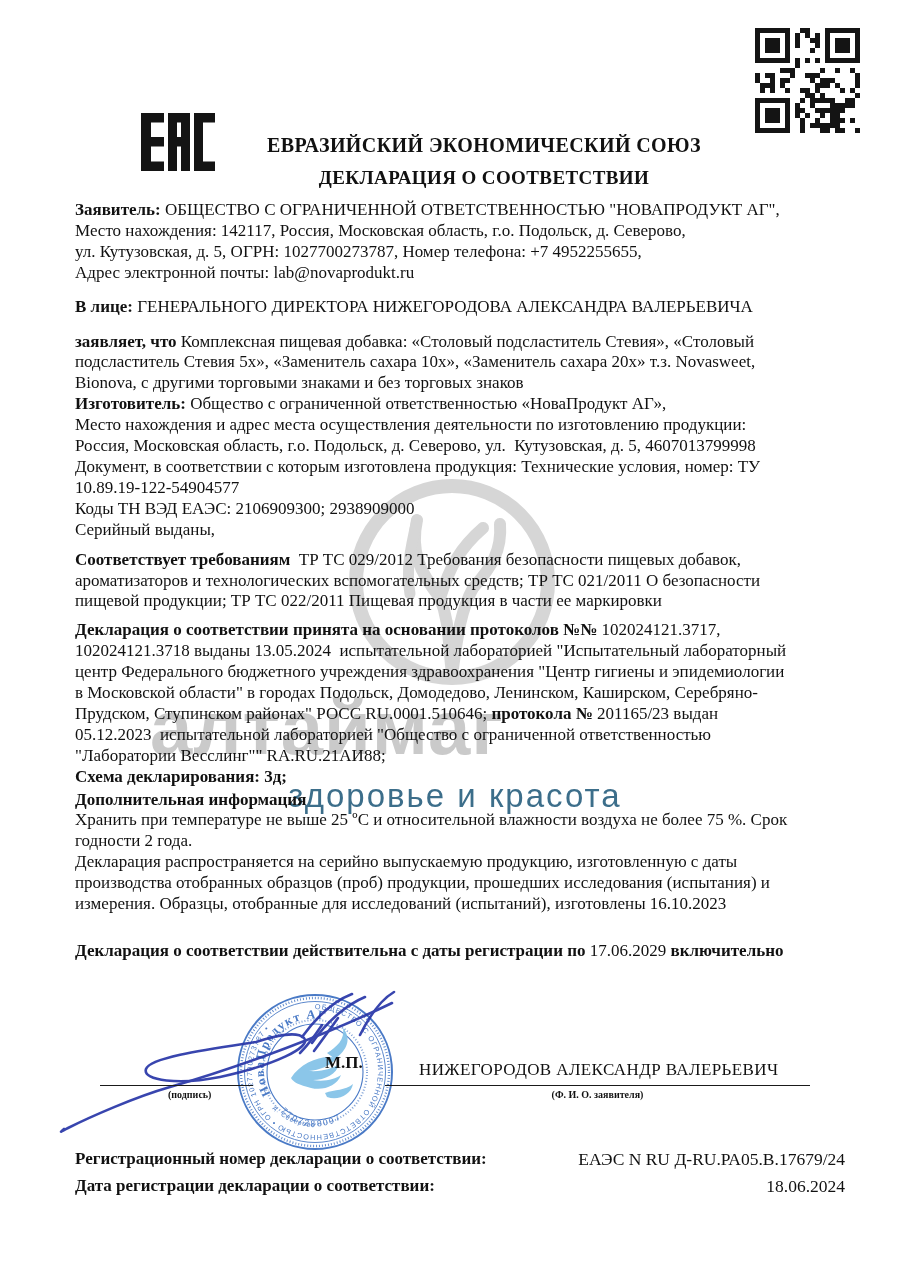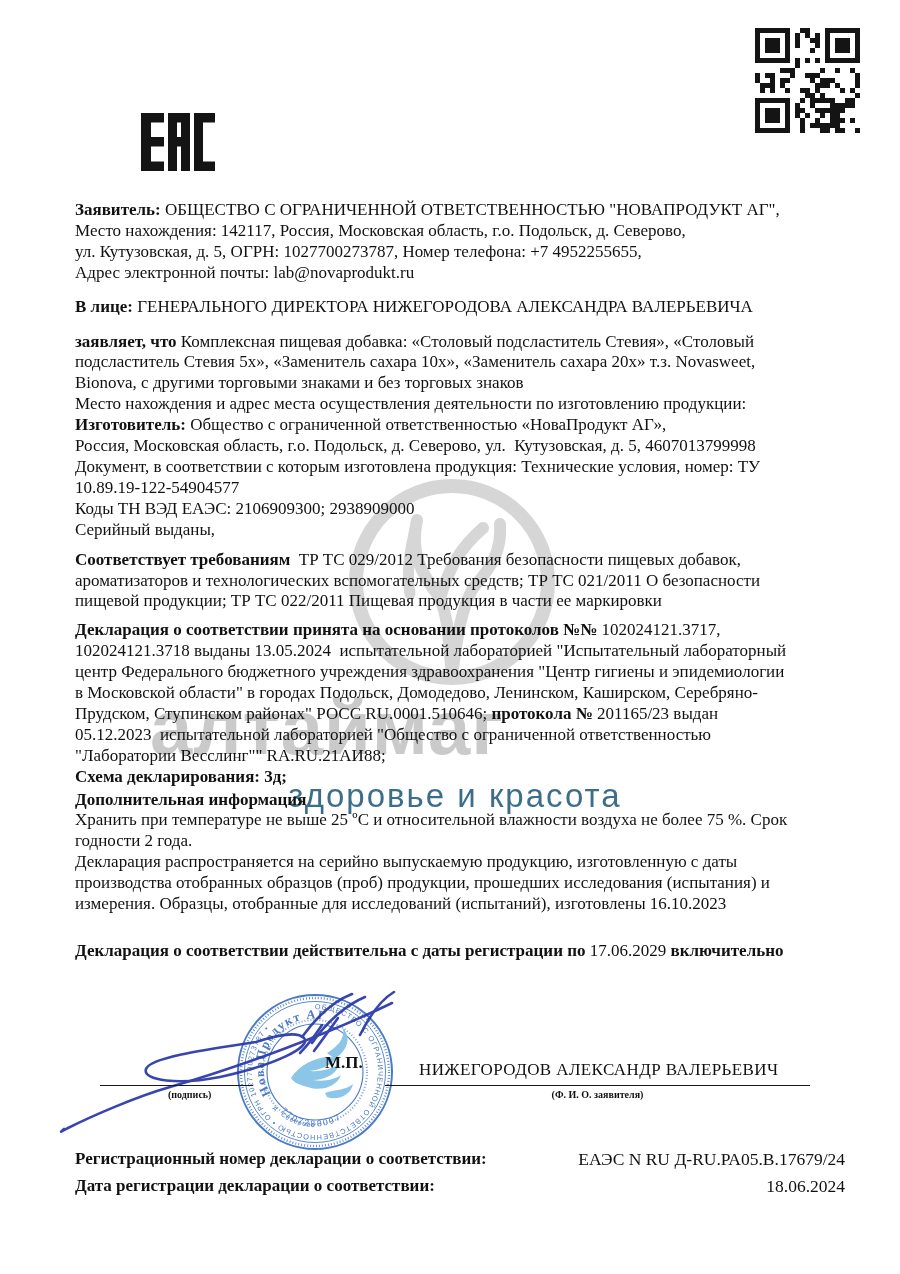--- a/index.html
+++ b/index.html
@@ -67,20 +67,24 @@
       <rect x="53" y="0" width="9" height="58"></rect>
       <rect x="53" y="0" width="21" height="9.5"></rect>
       <rect x="53" y="48.5" width="21" height="9.5"></rect>
     </g>
   </svg>
 
   <div class="qr"><svg width="105" height="105" viewBox="0 0 105 105">
         <path d="M45 0h5v5h-5zM50 0h5v5h-5zM40 5h5v5h-5zM50 5h5v5h-5zM60 5h5v5h-5zM40 10h5v5h-5zM55 10h5v5h-5zM60 10h5v5h-5zM40 15h5v5h-5zM60 15h5v5h-5zM55 20h5v5h-5zM40 30h5v5h-5zM50 30h5v5h-5zM60 30h5v5h-5zM40 35h5v5h-5zM25 40h5v5h-5zM30 40h5v5h-5zM35 40h5v5h-5zM65 40h5v5h-5zM80 40h5v5h-5zM95 40h5v5h-5zM0 45h5v5h-5zM10 45h5v5h-5zM15 45h5v5h-5zM35 45h5v5h-5zM50 45h5v5h-5zM55 45h5v5h-5zM60 45h5v5h-5zM100 45h5v5h-5zM0 50h5v5h-5zM15 50h5v5h-5zM25 50h5v5h-5zM30 50h5v5h-5zM55 50h5v5h-5zM65 50h5v5h-5zM70 50h5v5h-5zM75 50h5v5h-5zM100 50h5v5h-5zM5 55h5v5h-5zM10 55h5v5h-5zM15 55h5v5h-5zM25 55h5v5h-5zM60 55h5v5h-5zM65 55h5v5h-5zM70 55h5v5h-5zM80 55h5v5h-5zM100 55h5v5h-5zM5 60h5v5h-5zM15 60h5v5h-5zM30 60h5v5h-5zM45 60h5v5h-5zM50 60h5v5h-5zM60 60h5v5h-5zM85 60h5v5h-5zM95 60h5v5h-5zM50 65h5v5h-5zM55 65h5v5h-5zM65 65h5v5h-5zM100 65h5v5h-5zM45 70h5v5h-5zM55 70h5v5h-5zM60 70h5v5h-5zM65 70h5v5h-5zM70 70h5v5h-5zM75 70h5v5h-5zM90 70h5v5h-5zM95 70h5v5h-5zM40 75h5v5h-5zM55 75h5v5h-5zM75 75h5v5h-5zM80 75h5v5h-5zM85 75h5v5h-5zM90 75h5v5h-5zM95 75h5v5h-5zM40 80h5v5h-5zM45 80h5v5h-5zM60 80h5v5h-5zM65 80h5v5h-5zM70 80h5v5h-5zM75 80h5v5h-5zM80 80h5v5h-5zM85 80h5v5h-5zM40 85h5v5h-5zM50 85h5v5h-5zM65 85h5v5h-5zM75 85h5v5h-5zM80 85h5v5h-5zM45 90h5v5h-5zM60 90h5v5h-5zM75 90h5v5h-5zM80 90h5v5h-5zM85 90h5v5h-5zM95 90h5v5h-5zM45 95h5v5h-5zM55 95h5v5h-5zM60 95h5v5h-5zM65 95h5v5h-5zM70 95h5v5h-5zM75 95h5v5h-5zM80 95h5v5h-5zM45 100h5v5h-5zM65 100h5v5h-5zM70 100h5v5h-5zM80 100h5v5h-5zM85 100h5v5h-5zM100 100h5v5h-5zM0 0h35v35h-35z M5 5h25v25h-25z M10 10h15v15h-15zM70 0h35v35h-35z M75 5h25v25h-25z M80 10h15v15h-15zM0 70h35v35h-35z M5 75h25v25h-25z M10 80h15v15h-15z" fill="#141414" fill-rule="evenodd"></path>
       </svg></div>
 
+  <div class="titles">
+    <div class="title1">ЕВРАЗИЙСКИЙ ЭКОНОМИЧЕСКИЙ СОЮЗ</div>
+    <div class="title2">ДЕКЛАРАЦИЯ О СООТВЕТСТВИИ</div>
+  </div>
 
   <div class="wm">
     <svg class="wm-logo" width="224" height="224" viewBox="0 0 224 224">
       <g fill="none" stroke="#9e9e9e" stroke-linecap="round">
         <circle cx="112" cy="112" r="96" stroke-width="14"></circle>
         <path d="M112,205 C108,168 109,150 100,128" stroke-width="12"></path>
         <path d="M112,205 C118,162 121,140 133,118" stroke-width="12"></path>
         <path d="M100,128 C80,102 70,82 77,50" stroke-width="12"></path>
         <path d="M100,128 C110,96 120,78 143,58" stroke-width="12"></path>
         <path d="M133,118 C152,97 162,80 160,54" stroke-width="12"></path>
@@ -98,22 +102,22 @@
         <div class="tline"><span>ул. Кутузовская, д. 5, ОГРН: 1027700273787, Номер телефона: +7 4952255655,</span></div>
         <div class="tline"><span>Адрес электронной почты: lab@novaprodukt.ru</span></div>
       </div>
     <div class="para p-inperson">
         <div class="tline"><b>В лице:</b><span> ГЕНЕРАЛЬНОГО ДИРЕКТОРА НИЖЕГОРОДОВА АЛЕКСАНДРА ВАЛЕРЬЕВИЧА</span></div>
       </div>
     <div class="para p-declares">
         <div class="tline"><b>заявляет, что</b><span> Комплексная пищевая добавка: «Столовый подсластитель Стевия», «Столовый</span></div>
         <div class="tline"><span>подсластитель Стевия 5х», «Заменитель сахара 10х», «Заменитель сахара 20х» т.з. Novasweet,</span></div>
         <div class="tline"><span>Bionova, с другими торговыми знаками и без торговых знаков</span></div>
+        <div class="tline"><b>Изготовитель:</b><span> Общество с ограниченной ответственностью «НоваПродукт АГ»,</span></div>
         <div class="tline"><span>Место нахождения и адрес места осуществления деятельности по изготовлению продукции:</span></div>
-        <div class="tline"><b>Изготовитель:</b><span> Общество с ограниченной ответственностью «НоваПродукт АГ»,</span></div>
         <div class="tline"><span>Россия, Московская область, г.о. Подольск, д. Северово, ул.  Кутузовская, д. 5, 4607013799998</span></div>
         <div class="tline"><span>Документ, в соответствии с которым изготовлена продукция: Технические условия, номер: ТУ</span></div>
         <div class="tline"><span>10.89.19-122-54904577</span></div>
         <div class="tline"><span>Коды ТН ВЭД ЕАЭС: 2106909300; 2938909000</span></div>
         <div class="tline"><span>Серийный выданы,</span></div>
       </div>
     <div class="para p-compliance">
         <div class="tline"><b>Соответствует требованиям</b><span>  ТР ТС 029/2012 Требования безопасности пищевых добавок,</span></div>
         <div class="tline"><span>ароматизаторов и технологических вспомогательных средств; ТР ТС 021/2011 О безопасности</span></div>
         <div class="tline"><span>пищевой продукции; ТР ТС 022/2011 Пищевая продукция в части ее маркировки</span></div>

